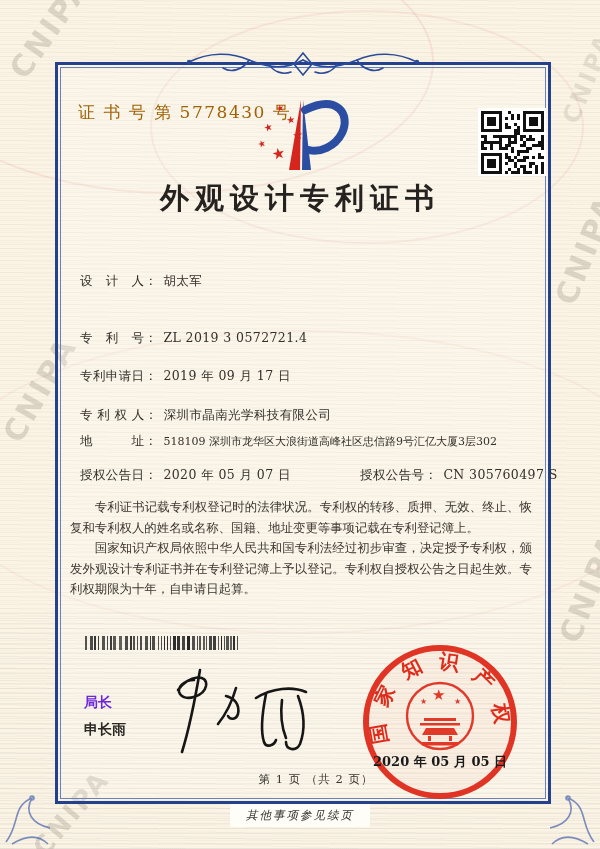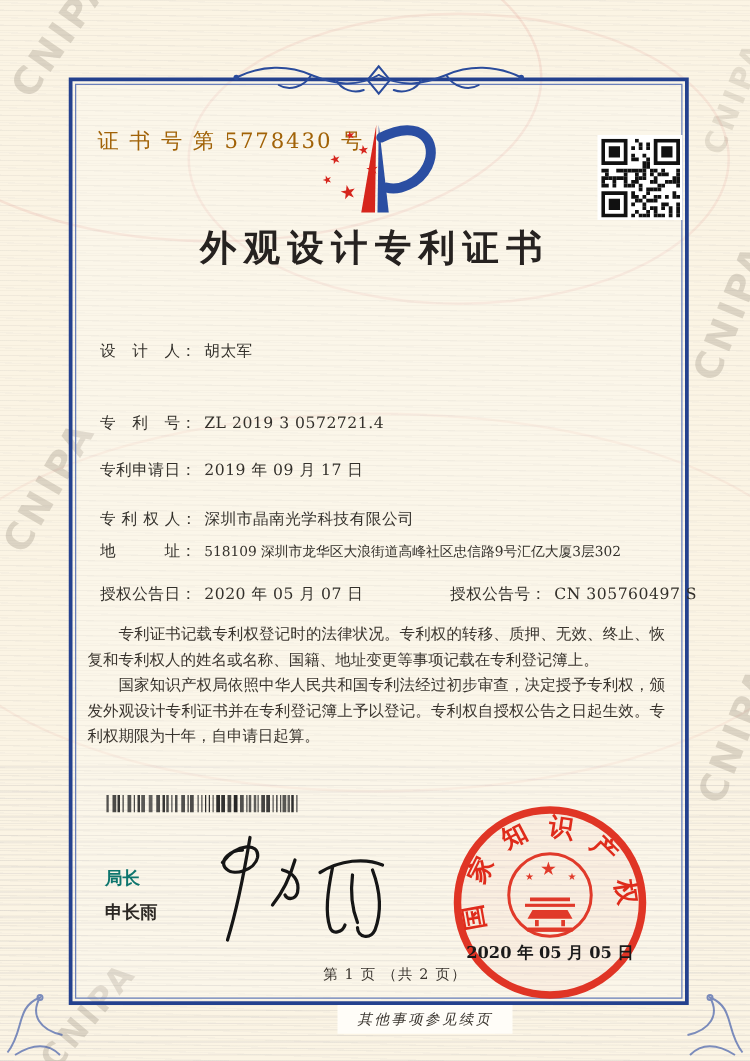--- a/index.html
+++ b/index.html
@@ -55,33 +55,33 @@
   .r5{top:433px;}.r5 .val{font-size:11px;letter-spacing:0;}
   .rg{top:467px;}
   .rg .pair2{position:absolute;left:280px;top:0;white-space:nowrap;}
   
   .paras{position:absolute;left:70px;top:497px;width:462px;font-size:12.4px;
     line-height:20.5px;text-align:justify;color:#3a352f;}
   .paras p{margin:0;text-indent:2em;}
   
   .barcode{position:absolute;left:85px;top:636px;}
   
-  .signer-title{position:absolute;left:84px;top:694px;font-size:14px;font-weight:bold;color:#0f766e;
+  .signer-title{position:absolute;left:84px;top:694px;font-size:14px;font-weight:bold;color:#6d28d9;
     font-family:"DejaVu Sans","Liberation Sans",sans-serif;}
   .signer-name{position:absolute;left:84px;top:721px;font-size:14px;font-weight:bold;color:#2c2824;
     font-family:"DejaVu Sans","Liberation Sans",sans-serif;}
   .signature{position:absolute;left:150px;top:664px;}
   
   .seal{position:absolute;left:360px;top:642px;}
   
   .page-info{position:absolute;left:0;top:772px;width:600px;text-align:center;
     font-size:11.5px;letter-spacing:1px;color:#3a352f;margin-left:16px;}
   .footer-note{position:absolute;left:50%;top:804px;transform:translateX(-50%);
     background:#fffdf8;padding:4px 16px;font-size:11.5px;letter-spacing:2px;color:#3a352f;
-    font-style:italic;margin-left:40px;}
+    font-style:italic;}
 </style>
 </head>
 <body>
 
 <div class="page">
 
   <div class="wave-bottom"></div>
 
   <span class="wm wm1">CNIPA</span>
   <span class="wm wm2">CNIPA</span>

